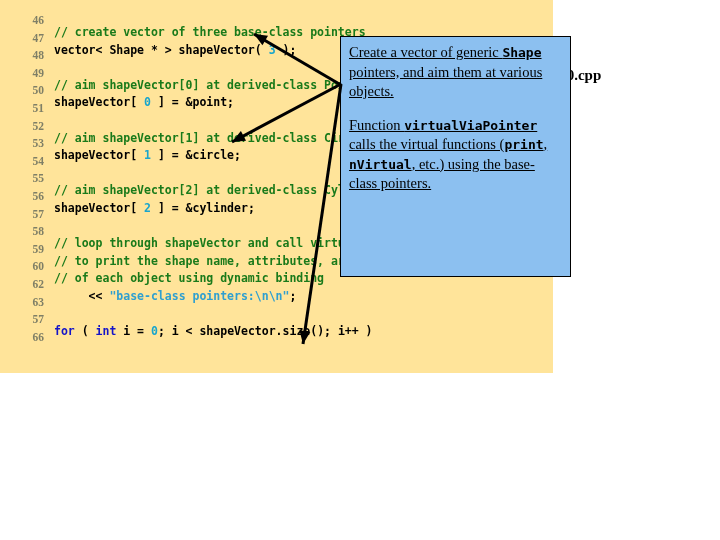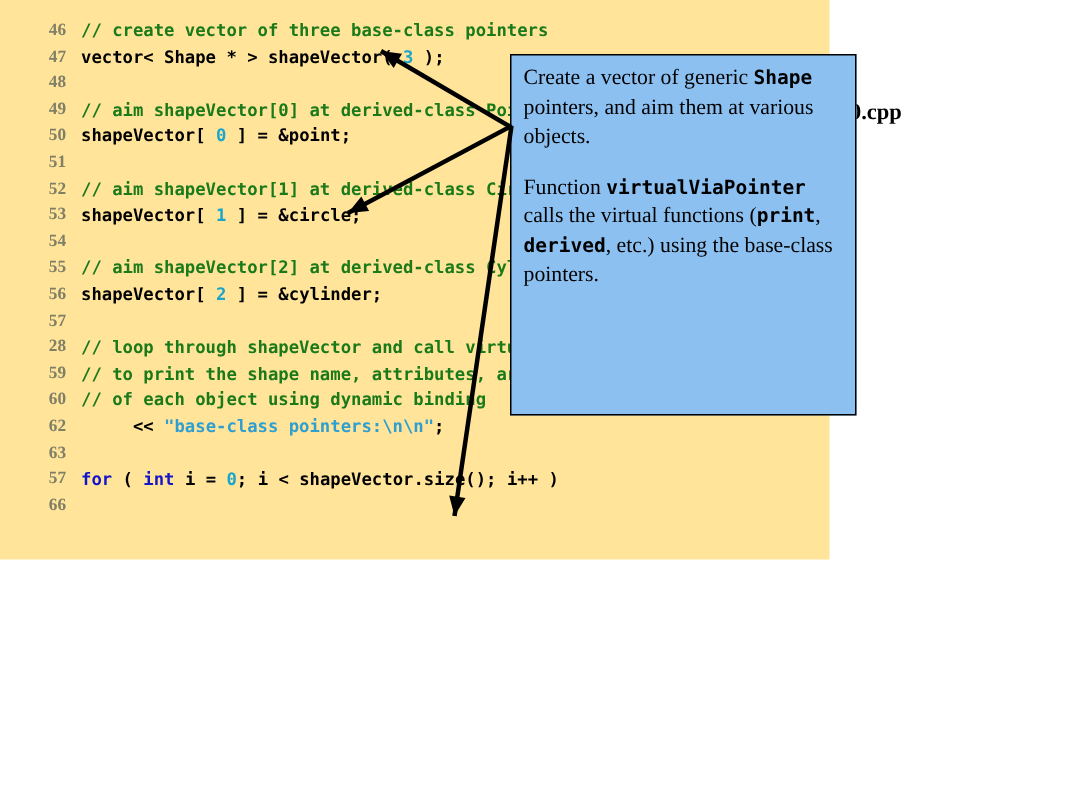--- a/index.html
+++ b/index.html
@@ -32,21 +32,21 @@
     left:0; top:0;
     width:44px;
     text-align:right;
     color:#7f7f66;
     font-family:Liberation Serif, serif;
     font-size:11.5px;
     font-weight:bold;
   }
   .src{
     position:absolute;
-    left:54px; top:0;
+    left:54px; top:12px;
     color:#000000;
     text-align:center;
   }
   .cmt{color:#1a7a1a;}
   .kw{color:#1414c8;}
   .num{color:#19a5cc;}
   .str{color:#2f9fd0;}
   .plain{color:#000000;}
 
   
@@ -68,21 +68,21 @@
     width:231px; height:241px;
     background:#8cc0f0;
     border:1.5px solid #000000;
     box-sizing:border-box;
     padding:6px 8px 0 8px;
     font-family:"Liberation Serif", serif;
     font-size:14.5px;
     color:#000000;
     line-height:19.5px;
   }
-  #callout p{margin:0 0 0 0;}
+  #callout p{margin:0 0 0 0;text-decoration:underline;}
   #callout .gap{height:14px;}
   .mono-b{
     font-family:"DejaVu Sans Mono","Liberation Mono",monospace;
     font-weight:bold;
     font-size:13px;
   }
 
   
   #arrows{
     position:absolute;
@@ -100,38 +100,38 @@
     <div class="code-line"><span class="ln">48</span><span class="src"></span></div>
     <div class="code-line"><span class="ln">49</span><span class="src"><span class="cmt">// aim shapeVector[0] at derived-class Point object</span></span></div>
     <div class="code-line"><span class="ln">50</span><span class="src"><span class="plain">shapeVector[ </span><span class="num">0</span><span class="plain"> ] = &amp;point;</span></span></div>
     <div class="code-line"><span class="ln">51</span><span class="src"></span></div>
     <div class="code-line"><span class="ln">52</span><span class="src"><span class="cmt">// aim shapeVector[1] at derived-class Circle object</span></span></div>
     <div class="code-line"><span class="ln">53</span><span class="src"><span class="plain">shapeVector[ </span><span class="num">1</span><span class="plain"> ] = &amp;circle;</span></span></div>
     <div class="code-line"><span class="ln">54</span><span class="src"></span></div>
     <div class="code-line"><span class="ln">55</span><span class="src"><span class="cmt">// aim shapeVector[2] at derived-class Cylinder object</span></span></div>
     <div class="code-line"><span class="ln">56</span><span class="src"><span class="plain">shapeVector[ </span><span class="num">2</span><span class="plain"> ] = &amp;cylinder;</span></span></div>
     <div class="code-line"><span class="ln">57</span><span class="src"></span></div>
-    <div class="code-line"><span class="ln">28</span><span class="src"><span class="cmt">// loop through shapeVector and call virtualViaPointer</span></span></div>
+    <div class="code-line"><span class="ln">58</span><span class="src"><span class="cmt">// loop through shapeVector and call virtualViaPointer</span></span></div>
     <div class="code-line"><span class="ln">59</span><span class="src"><span class="cmt">// to print the shape name, attributes, area and volume</span></span></div>
     <div class="code-line"><span class="ln">60</span><span class="src"><span class="cmt">// of each object using dynamic binding</span></span></div>
     <div class="code-line"><span class="ln">62</span><span class="src"><span class="plain">     &lt;&lt; </span><span class="str">"base-class pointers:\n\n"</span><span class="plain">;</span></span></div>
     <div class="code-line"><span class="ln">63</span><span class="src"></span></div>
     <div class="code-line"><span class="ln">57</span><span class="src"><span class="kw">for</span><span class="plain"> ( </span><span class="kw">int</span><span class="plain"> i = </span><span class="num">0</span><span class="plain">; i &lt; shapeVector.size(); i++ )</span></span></div>
     <div class="code-line"><span class="ln">66</span><span class="src"></span></div>
   </div>
 
 <div id="caption">
   <div>fig10_20.cpp</div>
   <div>(3 of 5)</div>
 </div>
 
 <div id="callout">
   <p><span>Create a vector of generic </span><span class="mono-b">Shape</span><span> pointers, and aim them at various objects.</span></p>
   <div class="gap"></div>
-  <p><span>Function </span><span class="mono-b">virtualViaPointer</span><span> calls the virtual functions (</span><span class="mono-b">print</span><span>, </span><span class="mono-b">derived</span><span>, etc.) using the base-class pointers.</span></p>
+  <p><span>Function </span><span class="mono-b">virtualViaPointer</span><span> calls the virtual functions (</span><span class="mono-b">print</span><span>, </span><span class="mono-b">nVirtual</span><span>, etc.) using the base-class pointers.</span></p>
   <div class="gap"></div>
 </div>
 
 <svg id="arrows" viewBox="0 0 720 540">
     <g>
       <line x1="341" y1="85" x2="254" y2="34" stroke="#000000" stroke-width="3"></line>
       <polygon points="254,34 267.9965308596878,35.82951466072435 262.43361636285124,45.31919233179858" fill="#000000"></polygon>
     </g>
     <g>
       <line x1="341" y1="84" x2="232" y2="142" stroke="#000000" stroke-width="3"></line>

